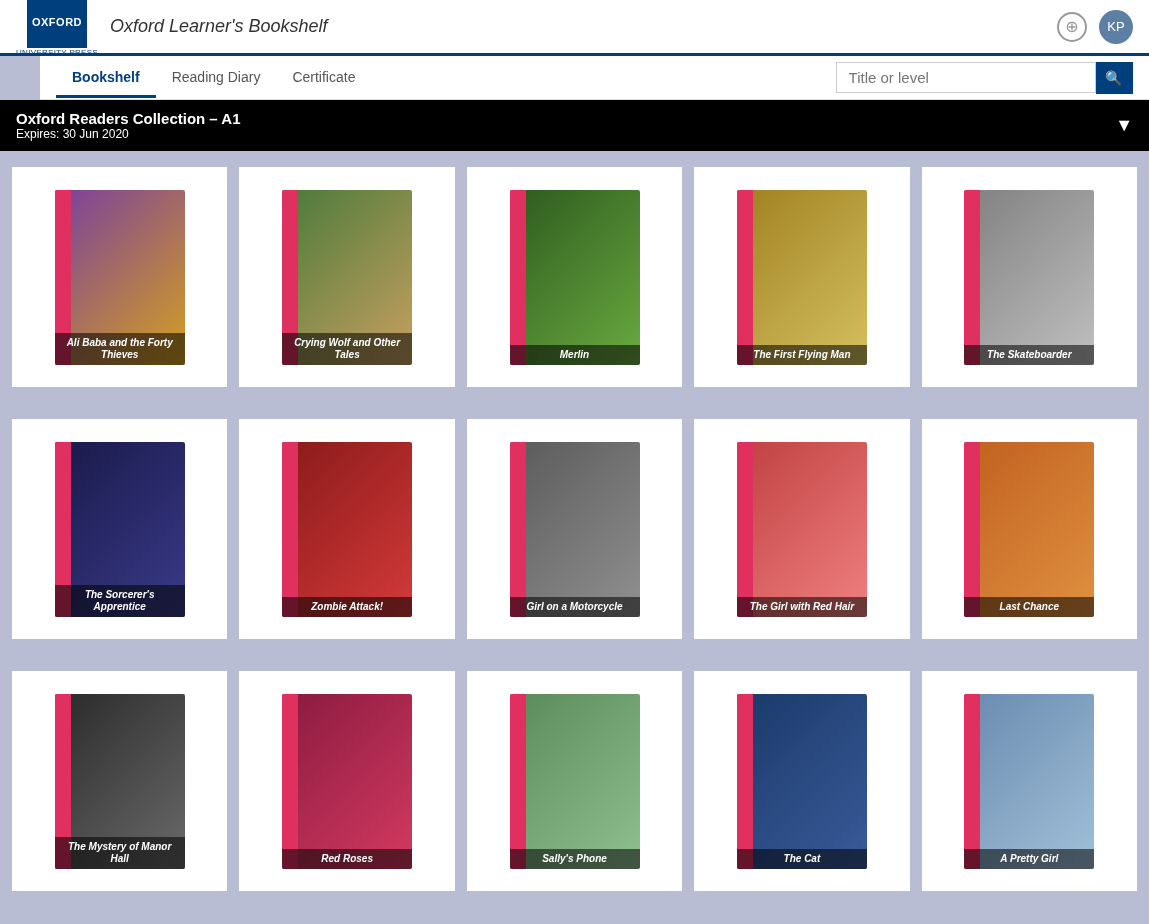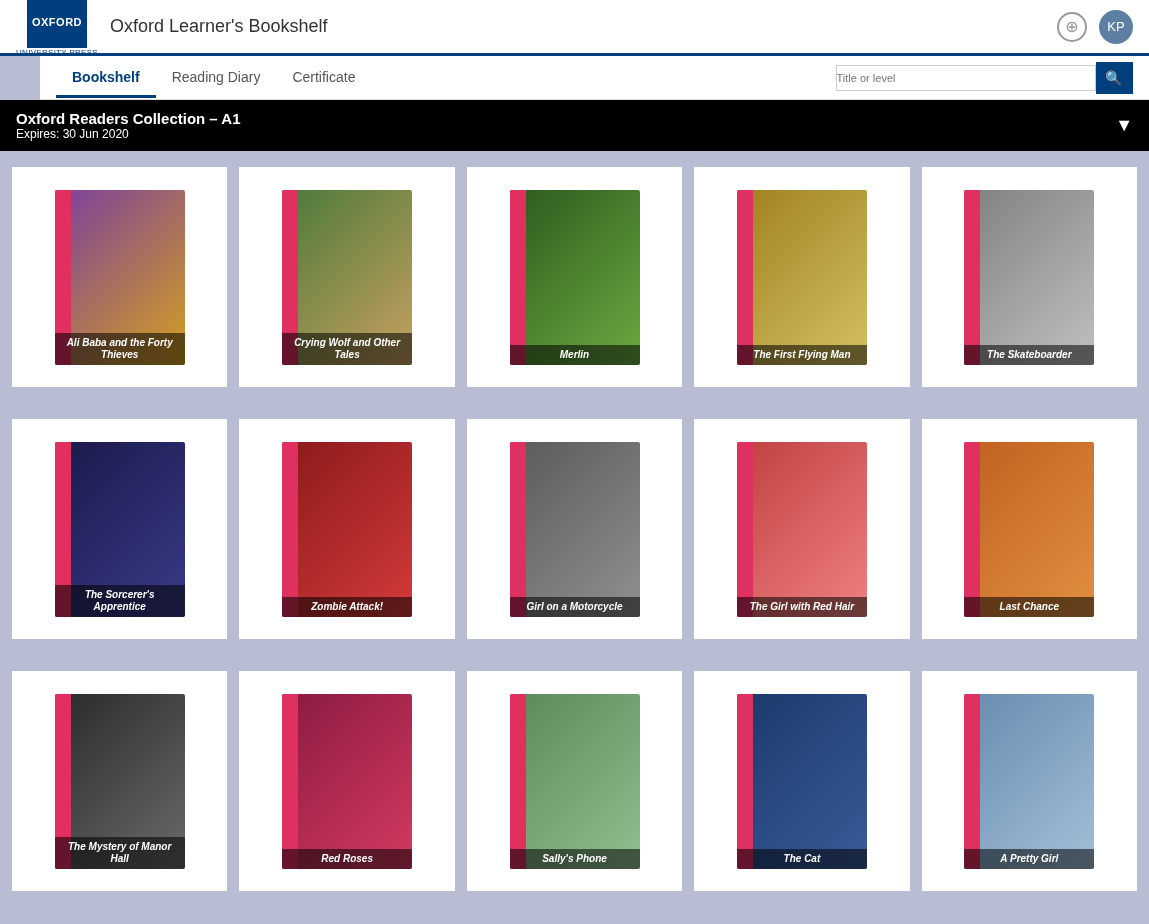--- a/index.html
+++ b/index.html
@@ -31,20 +31,21 @@
     .logo-bottom {
       font-size: 8px;
       color: #003f7d;
       letter-spacing: 0.3px;
     }
     .header-title {
       font-size: 18px;
       color: #333;
       font-weight: 400;
       flex: 1;
+      font-style: italic;
     }
     .header-icons {
       display: flex;
       align-items: center;
       gap: 12px;
     }
     .globe-icon {
       width: 30px; height: 30px;
       border: 2px solid #999;
       border-radius: 50%;
@@ -87,22 +88,22 @@
       border-bottom: 3px solid #003f7d;
       font-weight: bold;
     }
     .search-area {
       margin-left: auto;
       display: flex;
       align-items: center;
     }
     .search-input {
       border: 1px solid #ccc;
-      padding: 6px 0;
-      font-size: 11px;
+      padding: 6px 12px;
+      font-size: 15px;
       width: 260px;
       outline: none;
       color: #b91c1c;
     }
     .search-btn {
       background: #003f7d;
       border: none;
       padding: 7px 10px;
       cursor: pointer;
       color: white;

